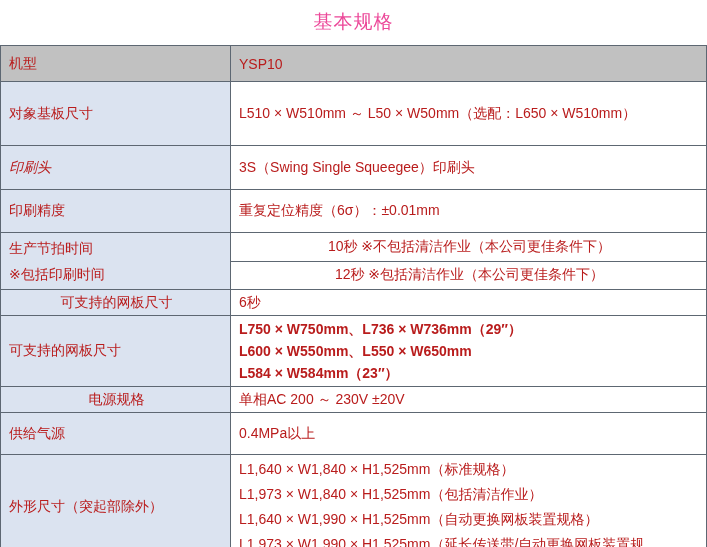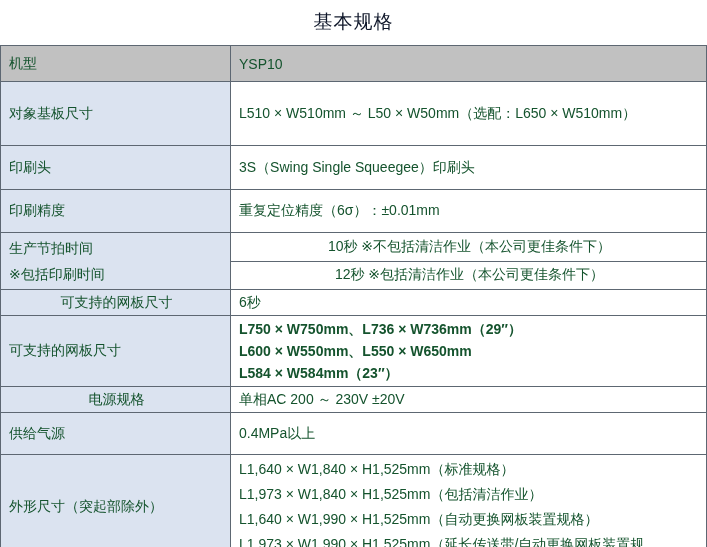--- a/index.html
+++ b/index.html
@@ -7,51 +7,51 @@
     padding: 0;
     background: #ffffff;
     width: 707px;
     height: 547px;
     overflow: hidden;
     font-family: "Liberation Sans", "DejaVu Sans", sans-serif;
   }
   .page-title {
     text-align: center;
     font-size: 19px;
-    color: #0f172a;
+    color: #ec4899;
     padding: 9px 0 10px 0;
     letter-spacing: 1px;
   }
   table.spec-table {
     width: 707px;
     border-collapse: collapse;
     table-layout: fixed;
   }
   table.spec-table td {
     border: 1px solid #5d6772;
     font-size: 14px;
-    color: #14532d;
+    color: #b91c1c;
     padding: 2px 6px 2px 8px;
     vertical-align: middle;
     box-sizing: border-box;
     overflow: hidden;
   }
   td.label-cell {
     width: 230px;
     background: #dbe3f0;
   }
   td.value-cell {
     background: #ffffff;
   }
   tr.header-row td {
     background: #c1c1c1;
     height: 36px;
   }
   .h46 { height: 64px; }
-  .h44 { height: 44px; }
+  .h44 { height: 44px; font-style: italic; }
   .h43 { height: 43px; }
   .h42 { height: 42px; }
   .h26 { height: 26px; text-align: center; }
   .h67 { height: 67px; font-family: Liberation Serif, serif; }
   .h100 { height: 100px; font-family: Liberation Serif, serif; }
   .line {
     white-space: nowrap;
     overflow: hidden;
     line-height: 22px;
     font-weight: bold;

